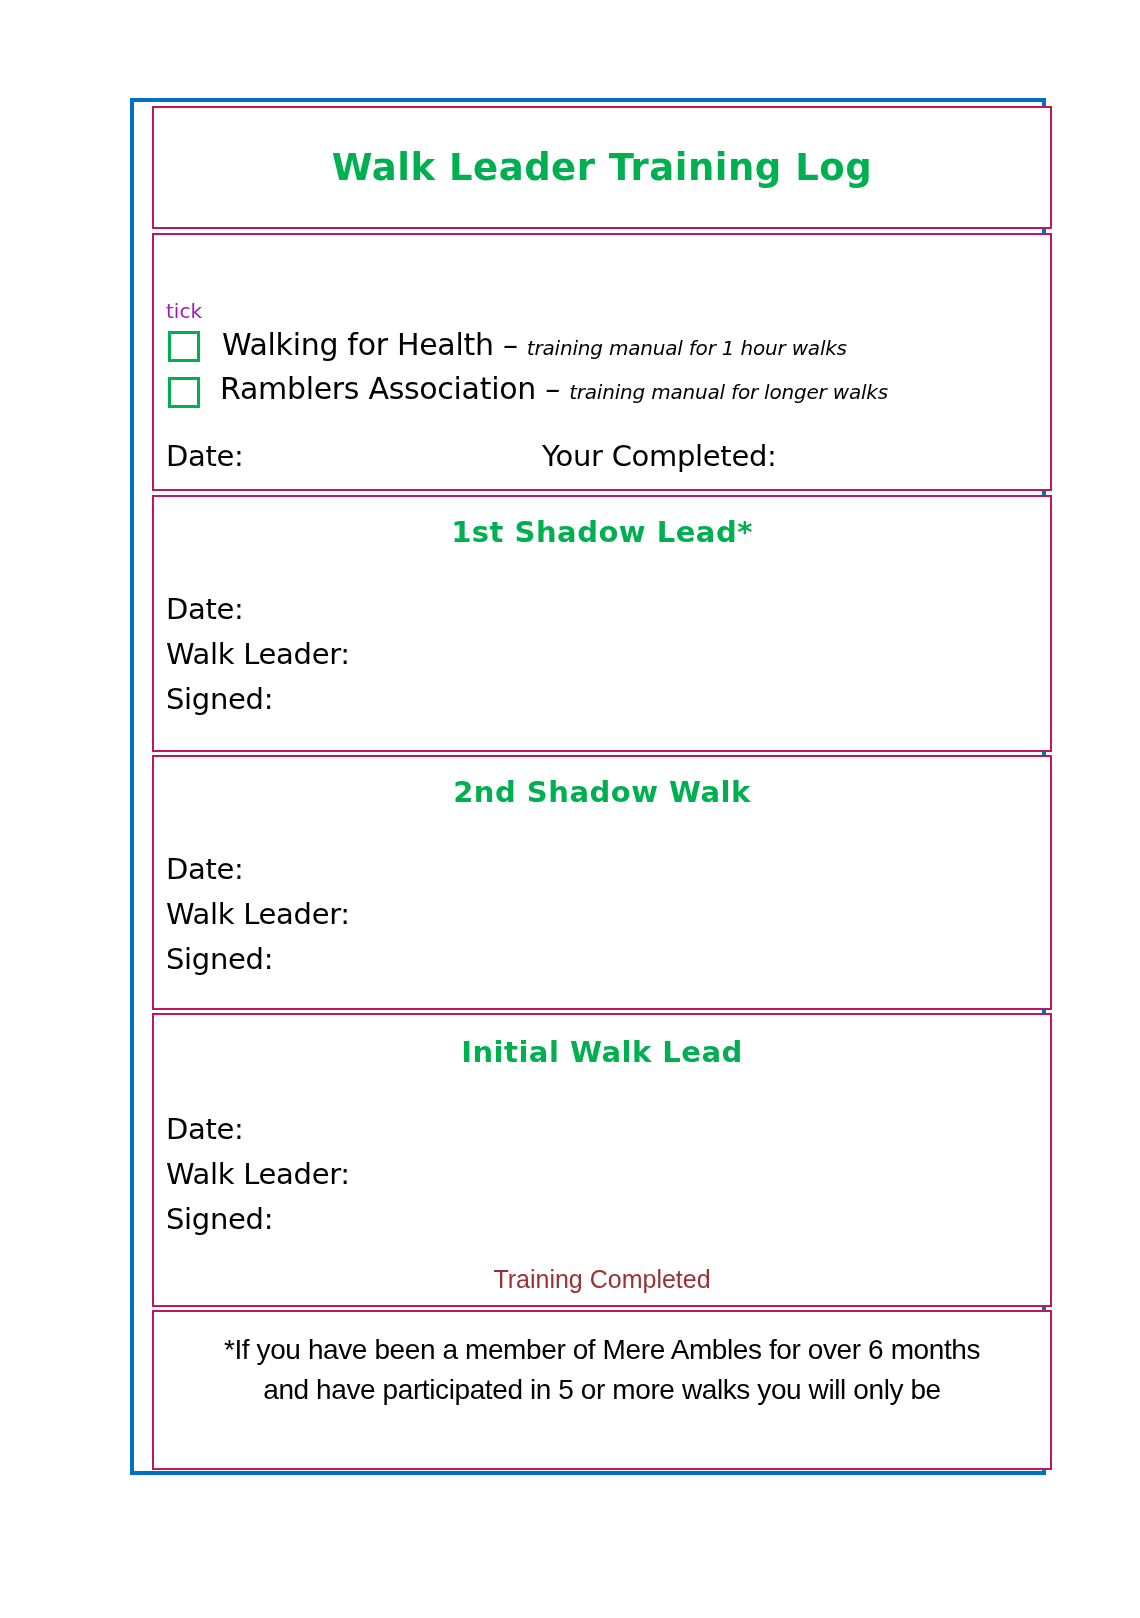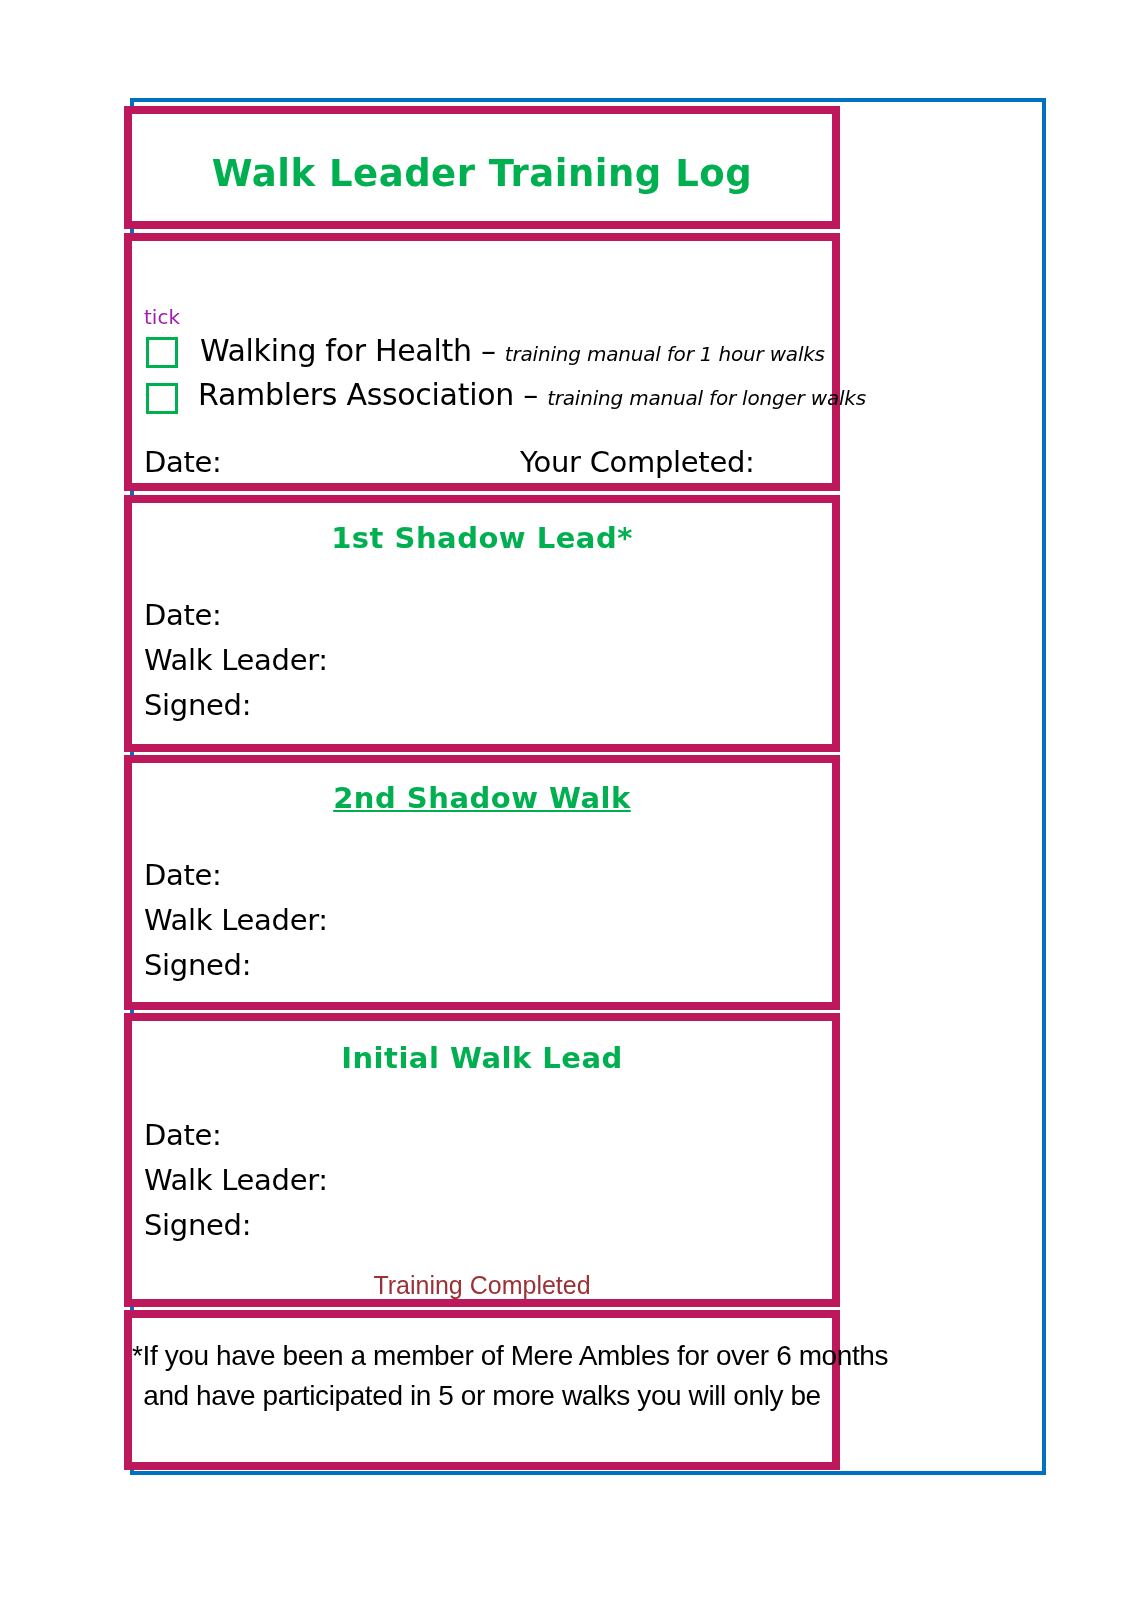--- a/index.html
+++ b/index.html
@@ -2,22 +2,22 @@
 <html><head>
 <meta charset="utf-8">
 <style>
   html, body { margin: 0; padding: 0; background: #ffffff; }
   body { width: 1140px; height: 1618px; position: relative; overflow: hidden; }
   .frame {
     position: absolute; left: 130px; top: 98px; width: 916px; height: 1377px;
     box-sizing: border-box; border: 4px solid #0070c0;
   }
   .box {
-    position: absolute; left: 124px; width: 716px; box-sizing: border-box;
-    border: 8px solid #be185d; background: #fff;
+    position: absolute; left: 152px; width: 900px; box-sizing: border-box;
+    border: 2px solid #be185d; background: #fff;
   }
   .hand { font-family: "DejaVu Sans", sans-serif; }
   .green { color: #00b050; font-weight: bold; }
   .title { position: absolute; left: 0; right: 0; text-align: center; font-size: 37px; letter-spacing: 0.5px; }
   .heading { position: absolute; left: 0; right: 0; text-align: center; font-size: 29px; letter-spacing: 0.5px; }
   .label { position: absolute; left: 12px; font-size: 29px; color: #000; letter-spacing: -0.3px; }
   .tick-label { position: absolute; left: 12px; top: 64px; font-size: 20px; color: #a21caf; }
   .cb { position: absolute; left: 14px; width: 32px; height: 31px; box-sizing: border-box; border: 3px solid #00b050; cursor: pointer; }
   .item { position: absolute; left: 68px; font-size: 30px; color: #000; white-space: nowrap; letter-spacing: -0.3px; }
   .item .desc { font-style: italic; font-size: 20px; letter-spacing: -0.2px; margin-top: 32px; }
@@ -52,21 +52,21 @@
 </div>
 
 <div class="box" style="top:495px; height:257px;">
   <div class="heading hand green" style="top:18px;">1st Shadow Lead*</div>
   <div class="label hand" style="top:95px;">Date:</div>
   <div class="label hand" style="top:140px;">Walk Leader:</div>
   <div class="label hand" style="top:185px;">Signed:</div>
 </div>
 
 <div class="box" style="top:755px; height:255px;">
-  <div class="heading hand green" style="top:18px;text-decoration:underline;">2nd Shadow Walk</div>
+  <div class="heading hand green" style="top:18px;">2nd Shadow Walk</div>
   <div class="label hand" style="top:95px;">Date:</div>
   <div class="label hand" style="top:140px;">Walk Leader:</div>
   <div class="label hand" style="top:185px;">Signed:</div>
 </div>
 
 <div class="box" style="top:1013px; height:294px;">
   <div class="heading hand green" style="top:20px;">Initial Walk Lead</div>
   <div class="label hand" style="top:97px;">Date:</div>
   <div class="label hand" style="top:142px;">Walk Leader:</div>
   <div class="label hand" style="top:187px;">Signed:</div>

